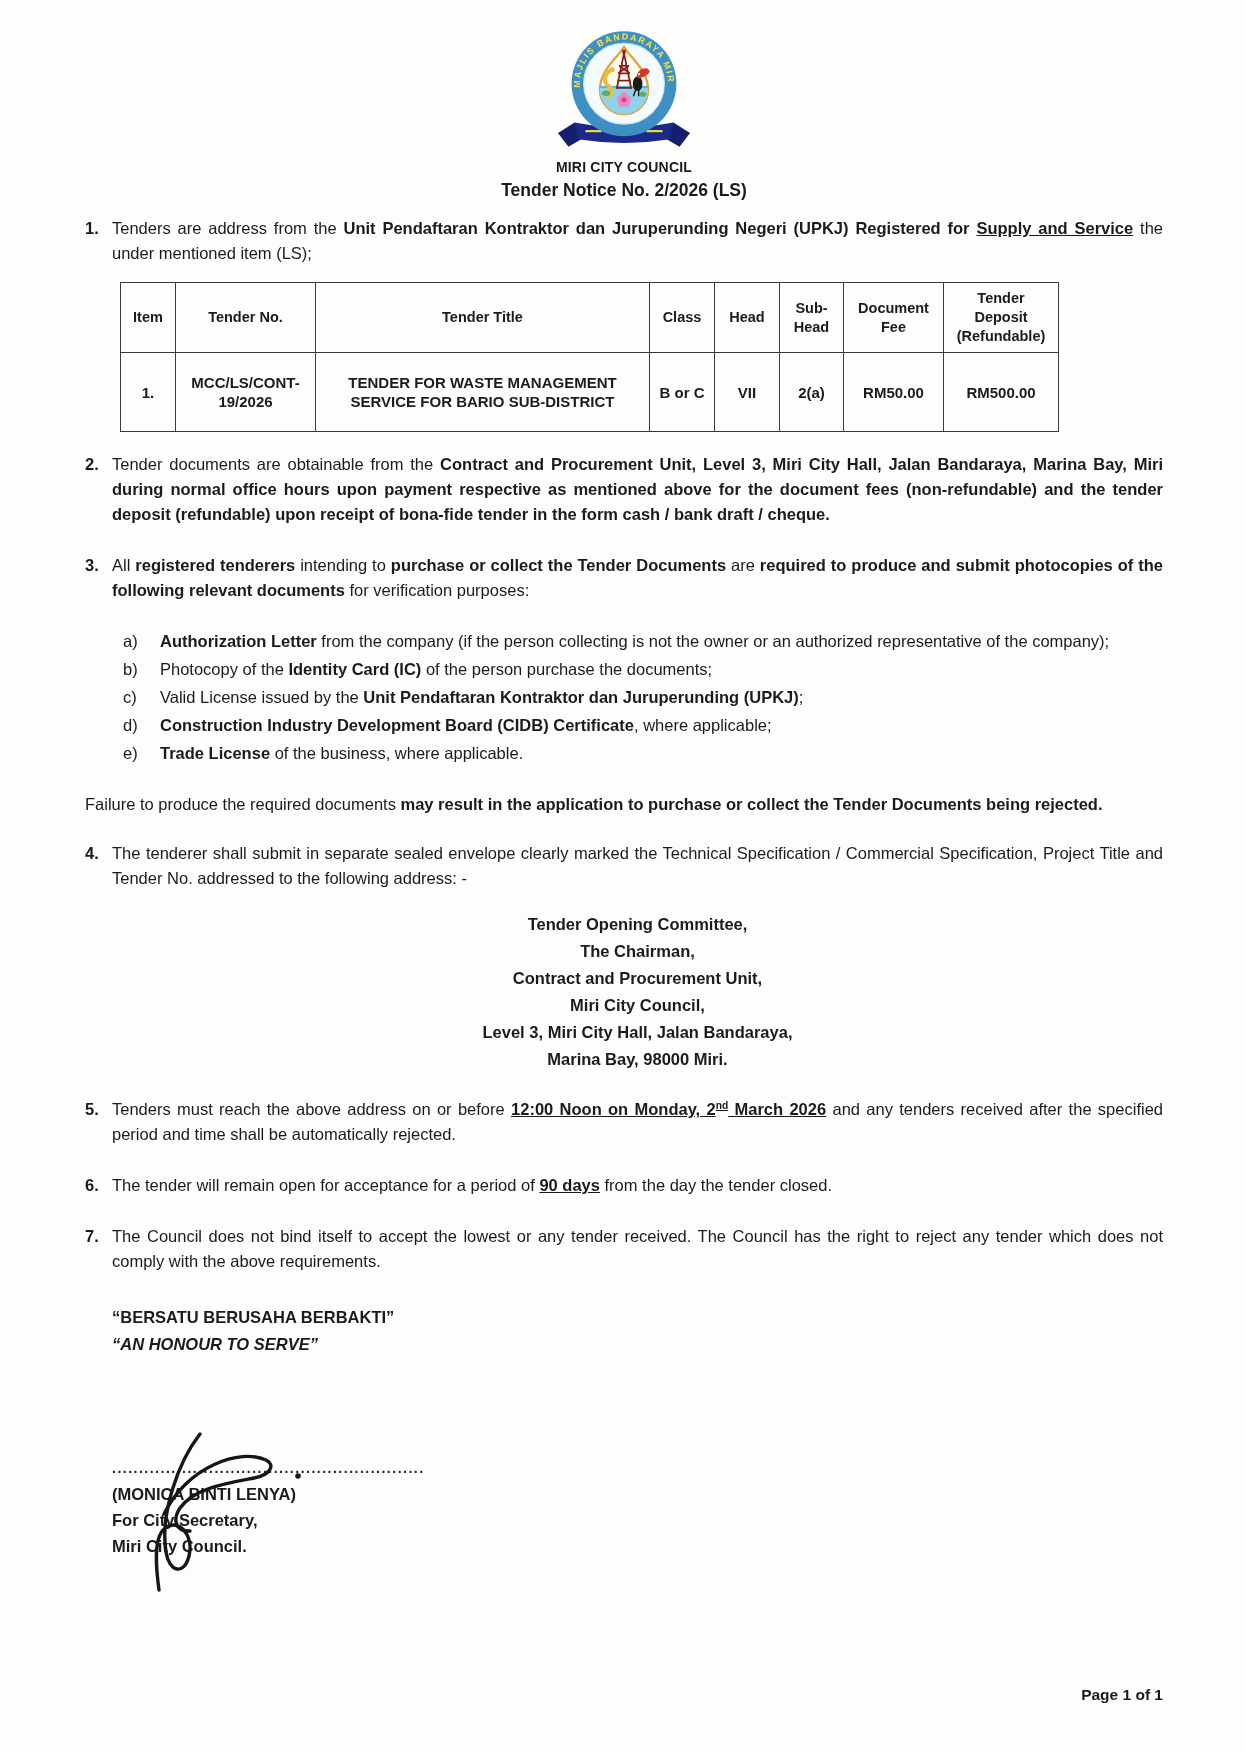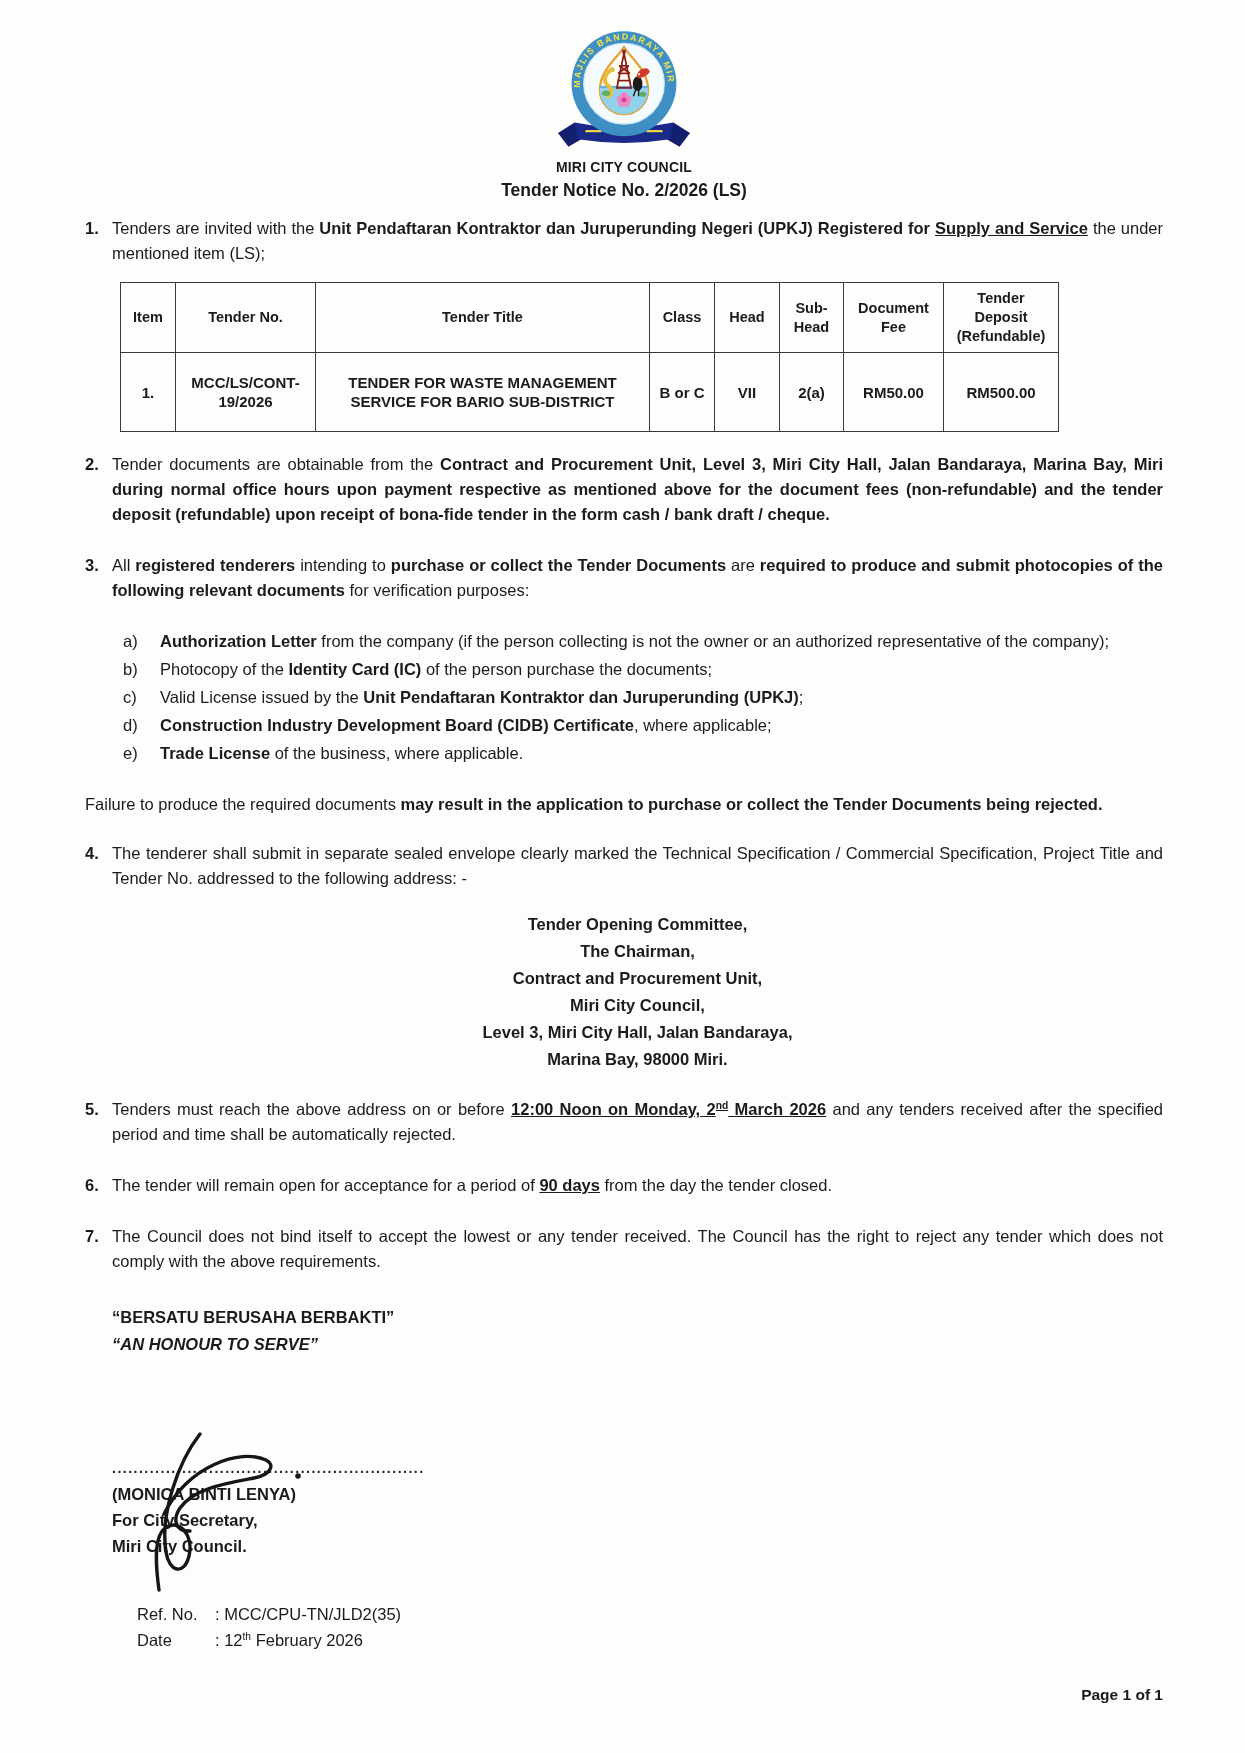--- a/index.html
+++ b/index.html
@@ -132,21 +132,21 @@
             <circle cx="75" cy="72.3" r="2.4" fill="#d4478f"></circle>
           </g>
         </svg>
       </div>
       <div class="doc-title">MIRI CITY COUNCIL</div>
       <div class="doc-subtitle">Tender Notice No. 2/2026 (LS)</div>
     </div>
 
     <div class="item">
       <span class="num">1.</span>
-      <div class="txt"><span>Tenders are invited with the </span><span class="b">Unit Pendaftaran Kontraktor dan Juruperunding Negeri (UPKJ) Registered for </span><span class="b u">Supply and Service</span><span> the under mentioned item (LS);</span></div>
+      <div class="txt"><span>Tenders are address from the </span><span class="b">Unit Pendaftaran Kontraktor dan Juruperunding Negeri (UPKJ) Registered for </span><span class="b u">Supply and Service</span><span> the under mentioned item (LS);</span></div>
     </div>
 
     <div class="tender-table-wrap">
       <table class="tender">
         <colgroup>
           <col class="c-item">
             <col class="c-no">
             <col class="c-title">
             <col class="c-class">
           <col class="c-head">
@@ -259,27 +259,17 @@
           <path d="M44,100 C68,52 120,34 146,46 C156,51 150,61 134,64 C108,69 74,74 60,94 C52,106 56,118 70,117"></path>
         </g>
         <circle cx="178" cy="62" r="2.8" fill="#161616"></circle>
       </svg>
       <span class="sig-dots">..........................................................</span>
       <div class="sig-name">(MONICA BINTI LENYA)</div>
       <div class="sig-role">For City Secretary,</div>
       <div class="sig-org">Miri City Council.</div>
     </div>
 
-    <div class="ref-block">
-      <div class="ref-row">
-        <span class="lbl">Ref. No.</span>
-        <span>: MCC/CPU-TN/JLD2(35)</span>
-      </div>
-      <div class="ref-row">
-        <span class="lbl">Date</span>
-        <span><span>: 12</span><sup>th</sup><span> February 2026</span></span>
-      </div>
-    </div>
 
   </div>
 
   <div class="page-footer">Page 1 of 1</div>
 </div>
 
 </body></html>

